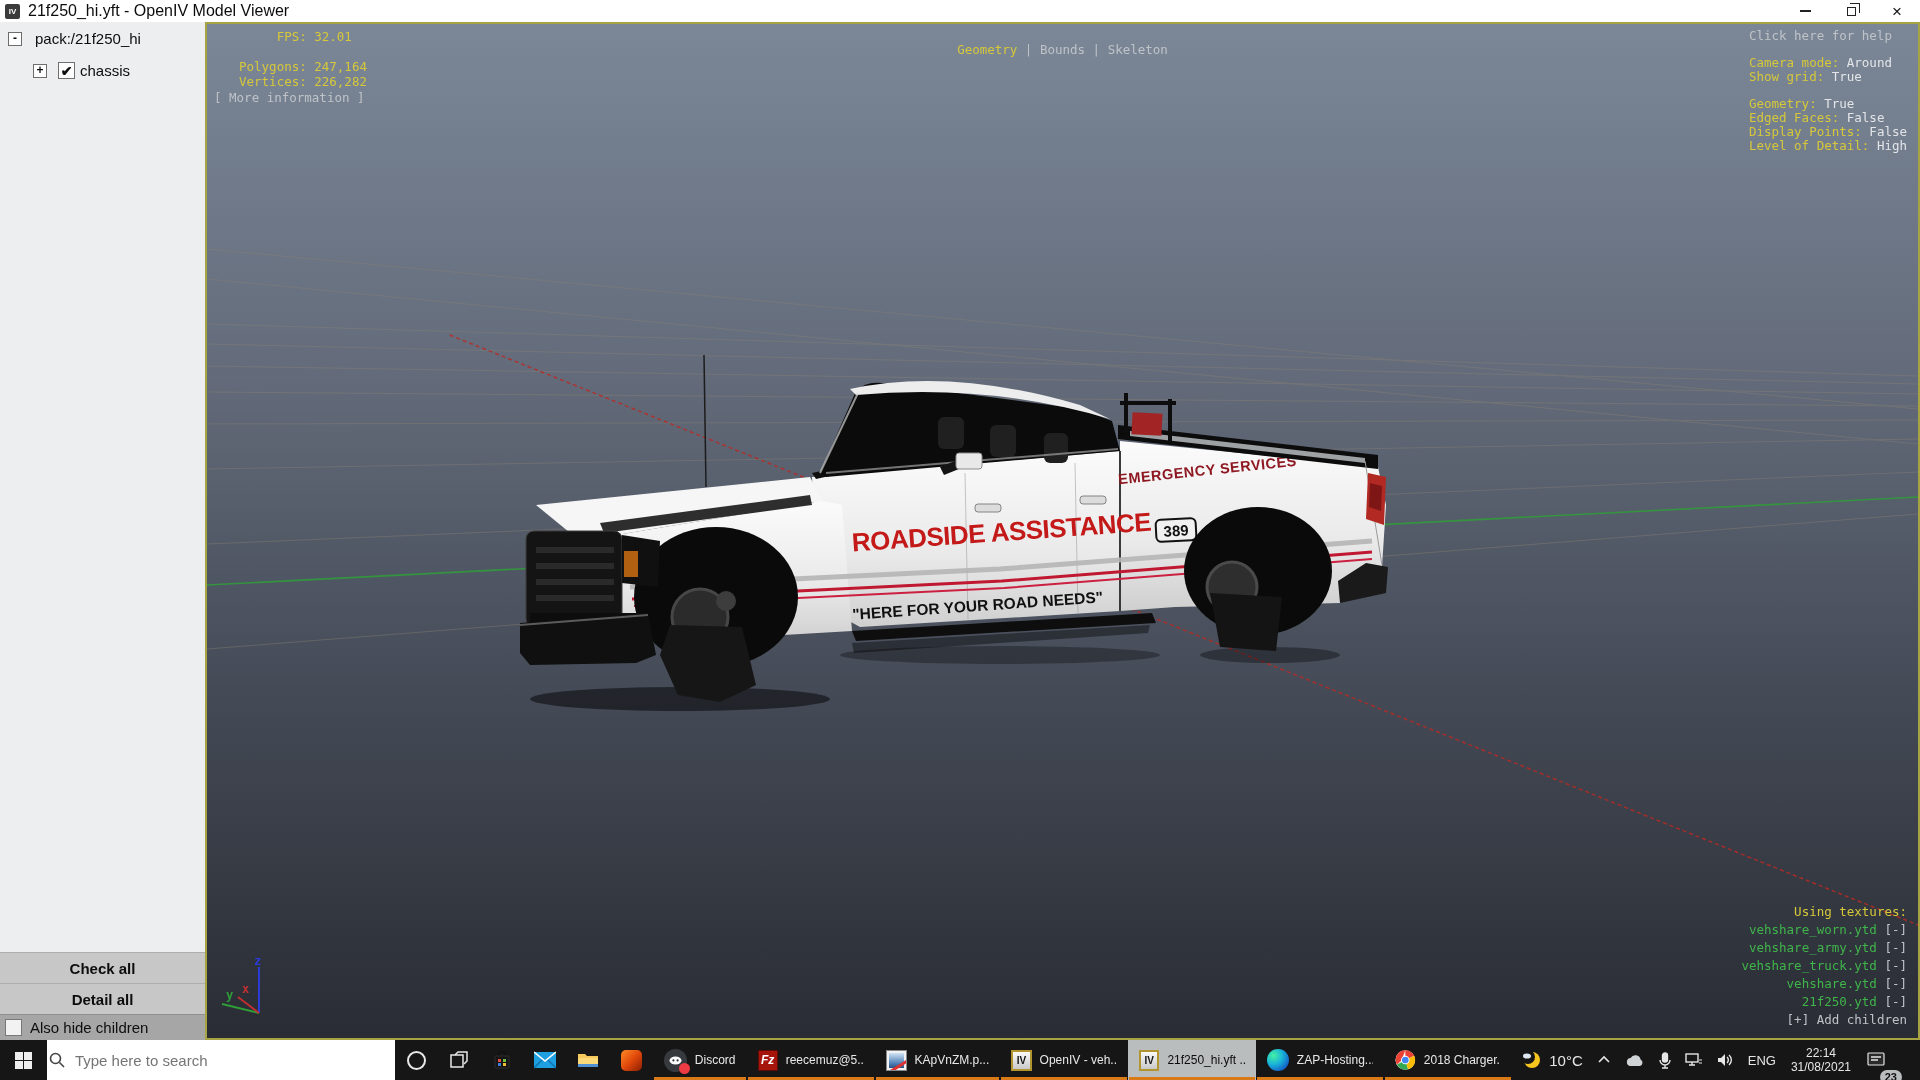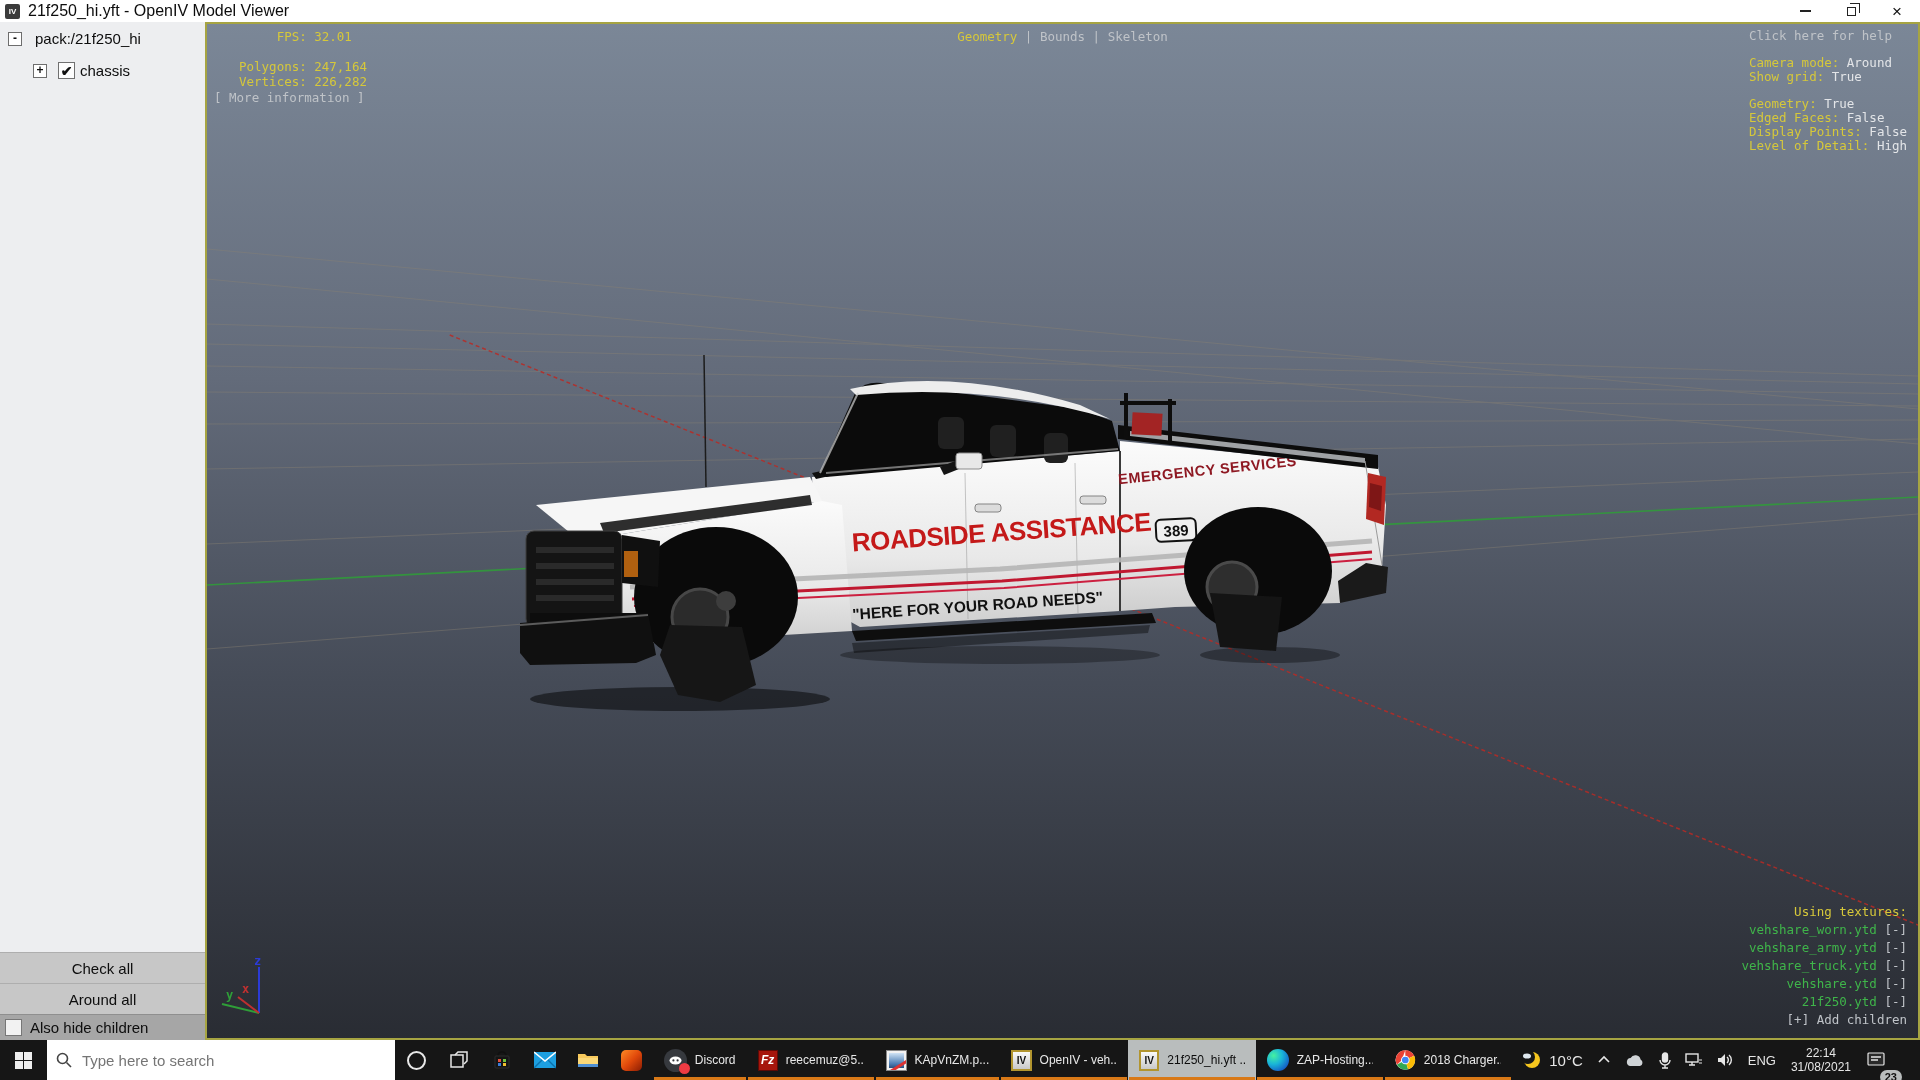--- a/index.html
+++ b/index.html
@@ -25,52 +25,52 @@
   
   .sidebar { position:absolute; left:0; top:22px; width:205px; height:1018px; background:#edeef0; z-index:20; }
   .tree-row { position:absolute; display:flex; align-items:center; gap:5px; }
   .expander { width:14px; height:14px; background:#fff; border:1px solid #6d6d6d; font-size:12px;
               line-height:11px; text-align:center; color:#111; font-weight:bold; }
   .cb { width:17px; height:17px; background:#fdfdfd; border:1px solid #707070; display:flex;
         align-items:center; justify-content:center; font-size:14px; font-weight:bold; color:#101010; }
   .tree-label { font-size:15px; color:#0d0d0d; }
   .side-bottom { position:absolute; left:0; bottom:0; width:100%; }
   .side-btn { height:31px; background:#c7c7c7; border-top:1px solid #aeaeae; display:flex;
-              align-items:center; justify-content:center; font-size:15px; color:#0d0d0d; }
+              align-items:center; justify-content:center; font-size:15px; color:#0d0d0d;font-weight:bold; }
   .also-row { height:26px; background:#a6a6a6; border-top:1px solid #8f8f8f; display:flex;
               align-items:center; gap:8px; padding-left:5px; font-size:15px; color:#0d0d0d; }
   .also-row .cb2 { width:17px; height:17px; background:#f2f2f2; border:1px solid #777; }
 
   
   .viewport { position:absolute; left:205px; top:22px; width:1715px; height:1018px;
               border:2px solid #a6a442;
               background:linear-gradient(#7b8797 0%, #636b7a 35%, #454b57 65%, #292c33 100%);
               z-index:10; overflow:hidden; }
   .vp-layer { position:absolute; left:0; top:0; width:100%; height:100%; }
 
   .ov { position:absolute; font-size:12.5px; line-height:15px; }
   .yellow { color:#d6c83a; }
   .grayed { color:#bfc3c8; }
   .whiteval { color:#e3e5e8; }
   .stats { left:32px; top:5px; white-space:pre; }
   .moreinfo { left:7px; top:66px; }
-  .tabs { top:5px; left:50%; transform:translateX(-50%); white-space:pre; }
+  .tabs { top:18px; left:50%; transform:translateX(-50%); white-space:pre; }
   .rightcol { right:11px; top:5px; text-align:left; line-height:13.5px; }
   .rightcol .row { margin-bottom:0.5px; }
   .spacer12 { height:13px; }
   .texblock { right:11px; bottom:9px; text-align:right; line-height:18px; }
   .green { color:#3fb54a; }
 
   .truckbox { position:absolute; left:313px; top:331px; width:880px; height:360px; }
 
   
   .taskbar { position:absolute; left:0; bottom:0; width:1920px; height:40px; background:#161616;
              display:flex; align-items:stretch; z-index:40; }
   .tb-start { width:48px; display:flex; align-items:center; justify-content:center; }
-  .tb-search { width:356px; background:#ffffff; display:flex; align-items:center; gap:10px; padding-left:9px; }
+  .tb-search { width:356px; background:#ffffff; display:flex; align-items:center; gap:10px; padding-left:2px; }
   .tb-search input { border:none; outline:none; font-size:15px; color:#333; width:250px;
              font-family:"Liberation Sans", sans-serif; background:transparent; }
   .tb-ico { width:44px; display:flex; align-items:center; justify-content:center; }
   .app-btn { position:relative; display:flex; align-items:center; gap:8px; padding:1px 11px; max-width:128px; }
   .app-btn .lbl { font-size:12px; color:#e8e8e8; white-space:nowrap; overflow:hidden; max-width:84px; }
   .app-btn .ul { position:absolute; left:1px; right:1px; bottom:0; height:3px; }
   .app-btn.active { background:#b9bdbd; }
   .app-btn.active .lbl { color:#0c0c0c; }
   .tray { margin-left:auto; display:flex; align-items:center; padding-right:17px; }
   .tray-item { display:flex; align-items:center; justify-content:center; padding:0 7px; height:100%; }
@@ -122,21 +122,21 @@
     <span class="expander">-</span>
     <span class="tree-label" style="margin-left:8px;">pack:/21f250_hi</span>
   </div>
   <div class="tree-row" style="left:33px; top:40px;">
     <span class="expander">+</span>
     <span class="cb" style="margin-left:6px;">✔</span>
     <span class="tree-label">chassis</span>
   </div>
   <div class="side-bottom">
     <div class="side-btn">Check all</div>
-    <div class="side-btn">Around all</div>
+    <div class="side-btn">Detail all</div>
     <div class="also-row">
       <span class="cb2"></span>
       <span>Also hide children</span>
     </div>
   </div>
 </div>
 
 <div class="viewport">
 
   <svg class="vp-layer" viewBox="0 0 1713 1014" preserveAspectRatio="none">

